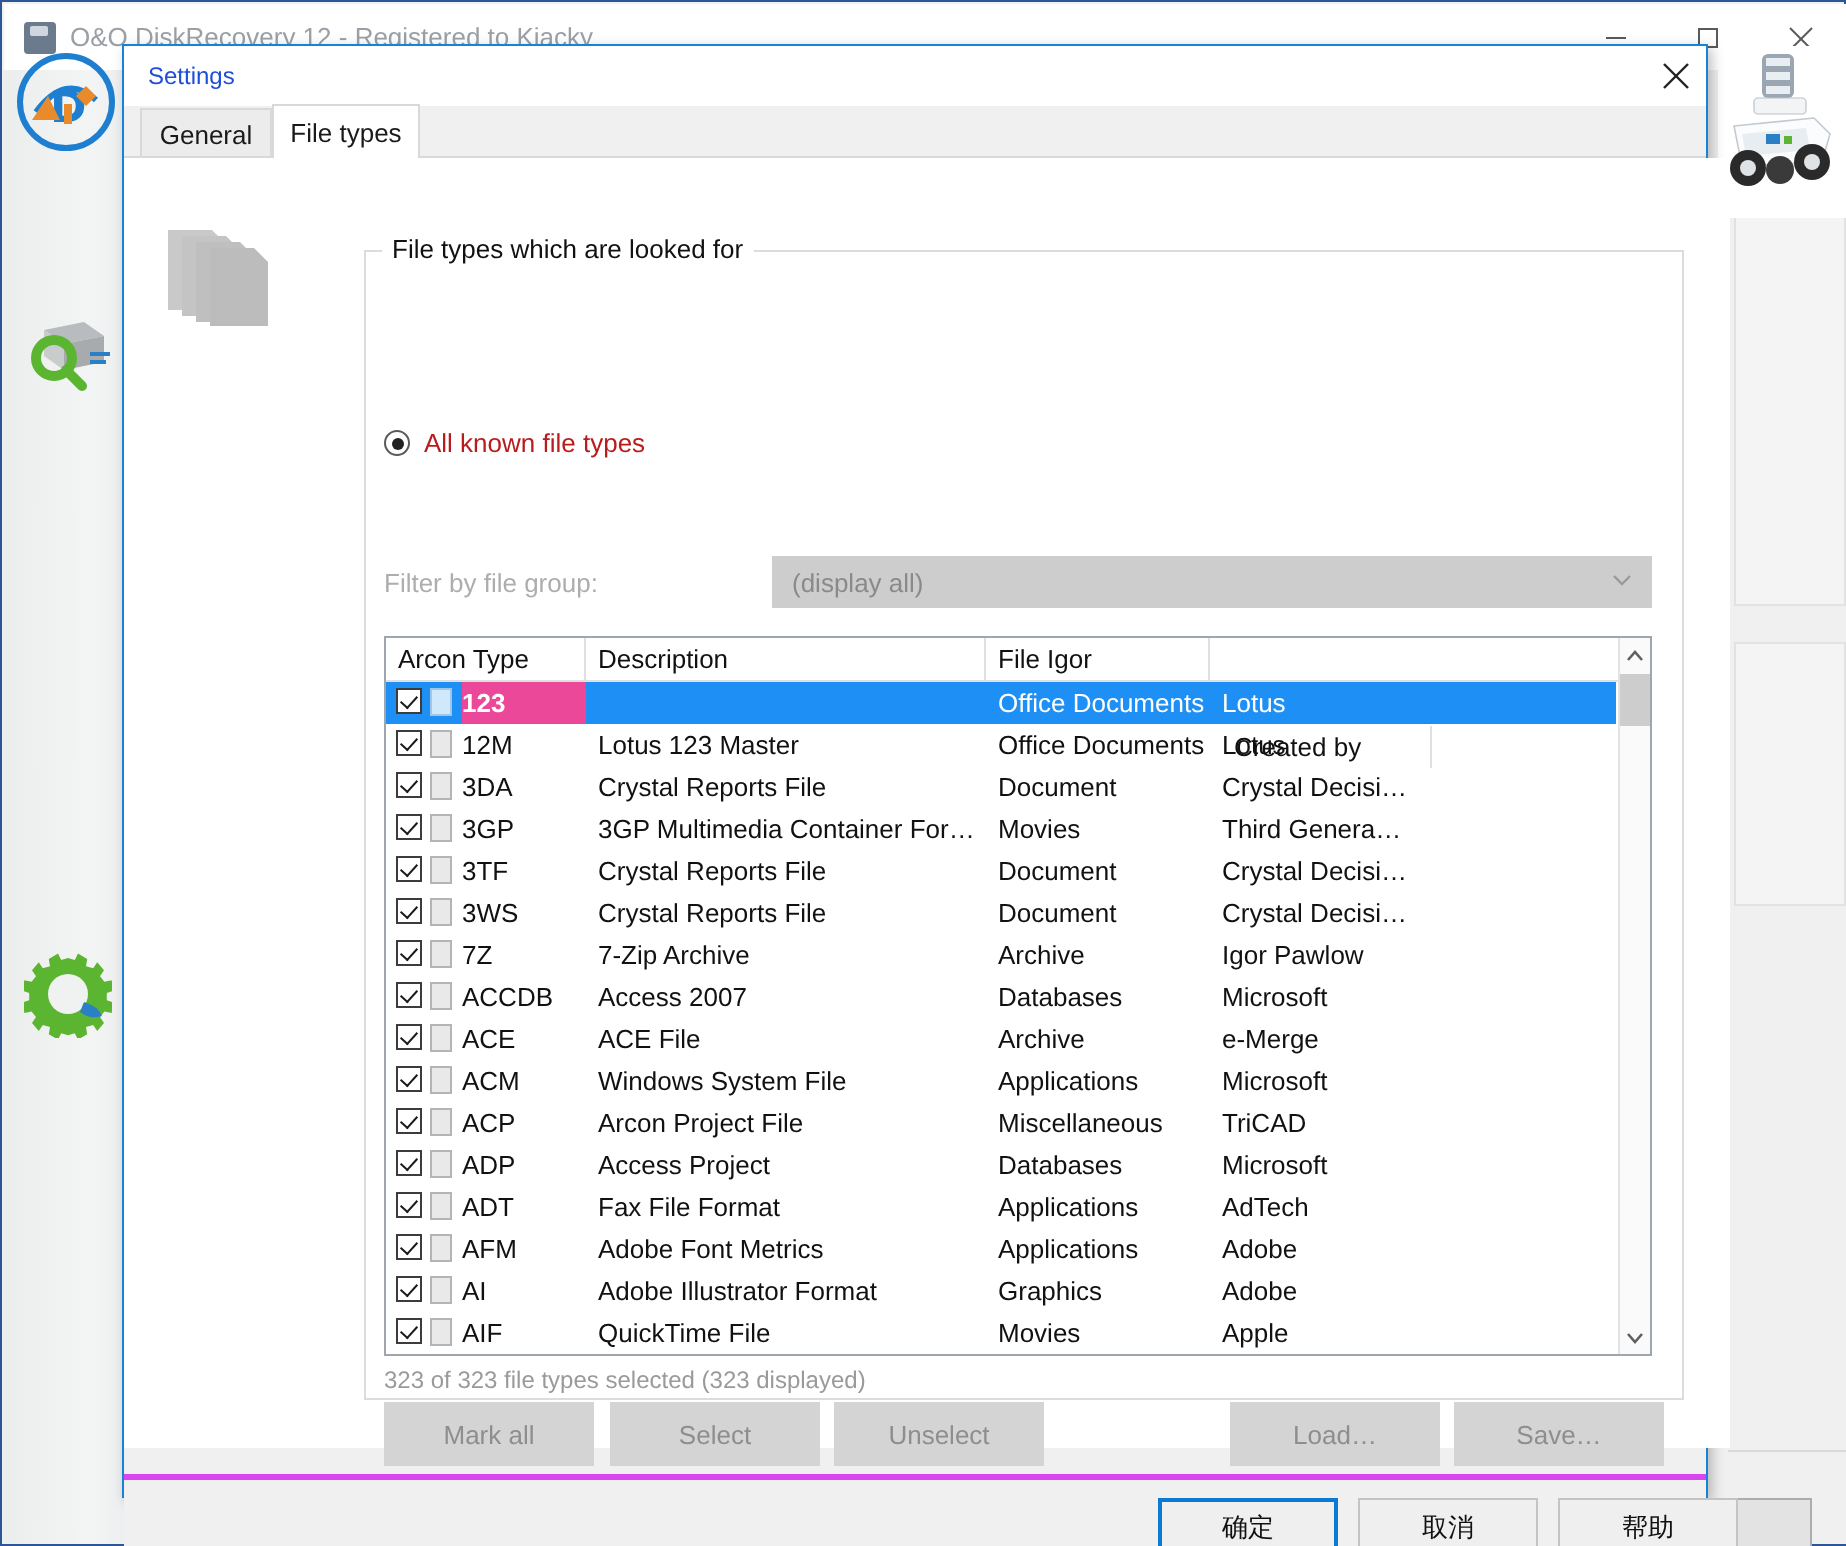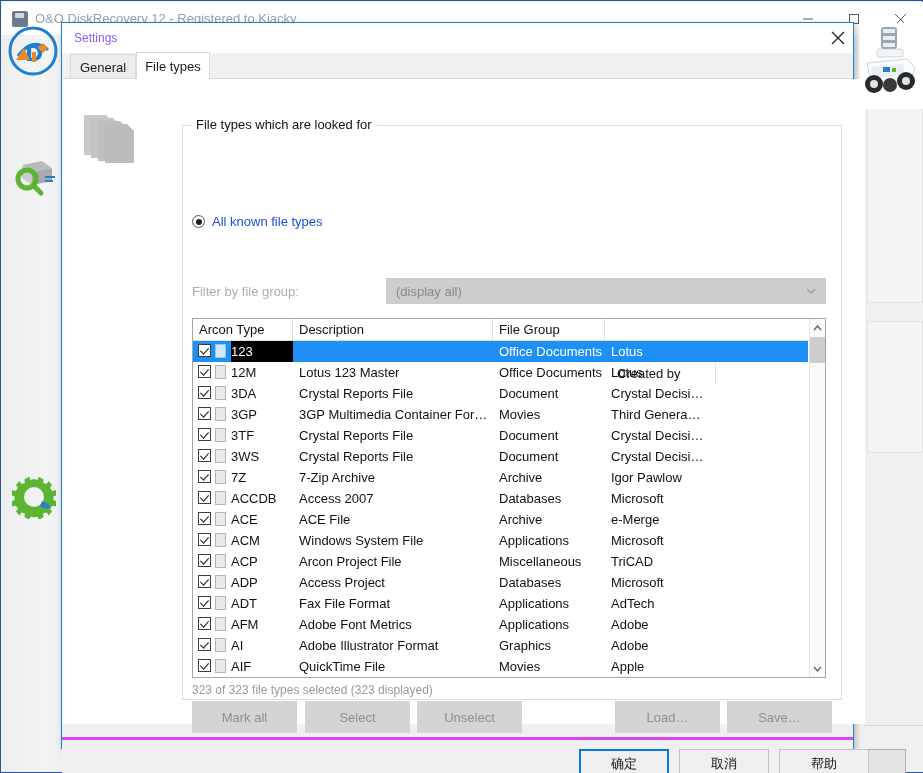--- a/index.html
+++ b/index.html
@@ -107,21 +107,21 @@
   
   #dialog{
     position:absolute;left:61px;top:22px;width:793px;height:727px;
     background:#f0f0f0;border:1px solid #1683d8;box-sizing:border-box;
     box-shadow:2px 2px 6px rgba(0,0,0,.25);
   }
   #dlg-titlebar{
     position:absolute;left:0;top:0;width:791px;height:30px;background:#ffffff;
   }
   #dlg-title{
-    position:absolute;left:12px;top:8px;font-size:12px;color:#8b5cf6;
+    position:absolute;left:12px;top:8px;font-size:12px;color:#1d4ed8;
   }
   #dlg-close{
     position:absolute;left:760px;top:0px;width:31px;height:30px;
     display:flex;align-items:center;justify-content:center;color:#222;
   }
 
   
   #tabstrip{
     position:absolute;left:0;top:30px;width:791px;height:26px;background:#f0f0f0;
   }
@@ -166,21 +166,21 @@
   #radio-all{top:135px;}
   #radio-only{top:165px;}
   .radio-mark{
     width:13px;height:13px;border:1px solid #5a5a5a;border-radius:50%;
     box-sizing:border-box;background:#fff;position:relative;flex:0 0 auto;
   }
   .radio-mark.on:after{
     content:"";position:absolute;left:2.5px;top:2.5px;width:6px;height:6px;
     border-radius:50%;background:#222;
   }
-  .radio-lbl{margin-left:7px;font-size:13px;color:#1d4ed8;white-space:nowrap;text-align:right;}
+  .radio-lbl{margin-left:7px;font-size:13px;color:#b91c1c;white-space:nowrap;text-align:right;}
 
   
   #filter-label{
     position:absolute;left:130px;top:205px;font-size:13px;color:#adadad;white-space:nowrap;
   }
   #filter-combo{
     position:absolute;left:324px;top:199px;width:440px;height:26px;
     background:#cdcdcd;border:1px solid #cdcdcd;box-sizing:border-box;
     display:flex;align-items:center;text-align:center;
   }
@@ -227,21 +227,21 @@
   }
   .lv-row.sel .lv-fileicon{background:#cfe8fb;border-color:#9dc6e8;}
   .cell{
     position:absolute;top:0;height:21px;display:flex;align-items:center;
     white-space:nowrap;overflow:hidden;padding-left:6px;box-sizing:border-box;
   }
   .c-type{left:38px;width:62px;padding-left:0;}
   .c-desc{left:100px;width:200px;}
   .c-group{left:300px;width:112px;}
   .c-by{left:412px;width:105px;}
-  .lv-row.sel .c-type{background:#000000;}
+  .lv-row.sel .c-type{background:#ec4899;font-weight:bold;}
   
   #lv-scroll{
     position:absolute;right:0;top:0;width:16px;height:358px;background:#fafafa;
     border-left:1px solid #e3e3e3;box-sizing:border-box;
   }
   .sb-btn{
     position:absolute;left:0;width:15px;height:17px;display:flex;
     align-items:center;justify-content:center;color:#606060;font-size:9px;
   }
   #sb-up{top:0;}
@@ -422,21 +422,21 @@
         <svg width="10" height="7" viewBox="0 0 10 7">
             <polyline points="1,1 5,5 9,1" fill="none" stroke="#9a9a9a" stroke-width="1.2"></polyline>
           </svg>
       </span>
     </div>
 
     <div id="listview">
       <div id="lv-header">
           <div class="lv-th" style="left: 0px; width: 100px;">Arcon Type</div>
           <div class="lv-th" style="left: 100px; width: 200px;">Description</div>
-          <div class="lv-th" style="left: 300px; width: 112px;">File Group</div>
+          <div class="lv-th" style="left: 300px; width: 112px;">File Igor</div>
           <div class="lv-th" style="left: 418px; width: 105px; margin-top: 44px;">Created by</div>
           <div class="lv-th" style="left: 517px; width: 100px; border-right: none;"></div>
         </div>
       <div id="lv-rows">
           <div class="lv-row sel">
             <span class="lv-cb"></span>
             <span class="lv-fileicon"></span>
             <span class="cell c-type">123</span>
             <span class="cell c-group">Office Documents</span>
             <span class="cell c-by">Lotus</span>

